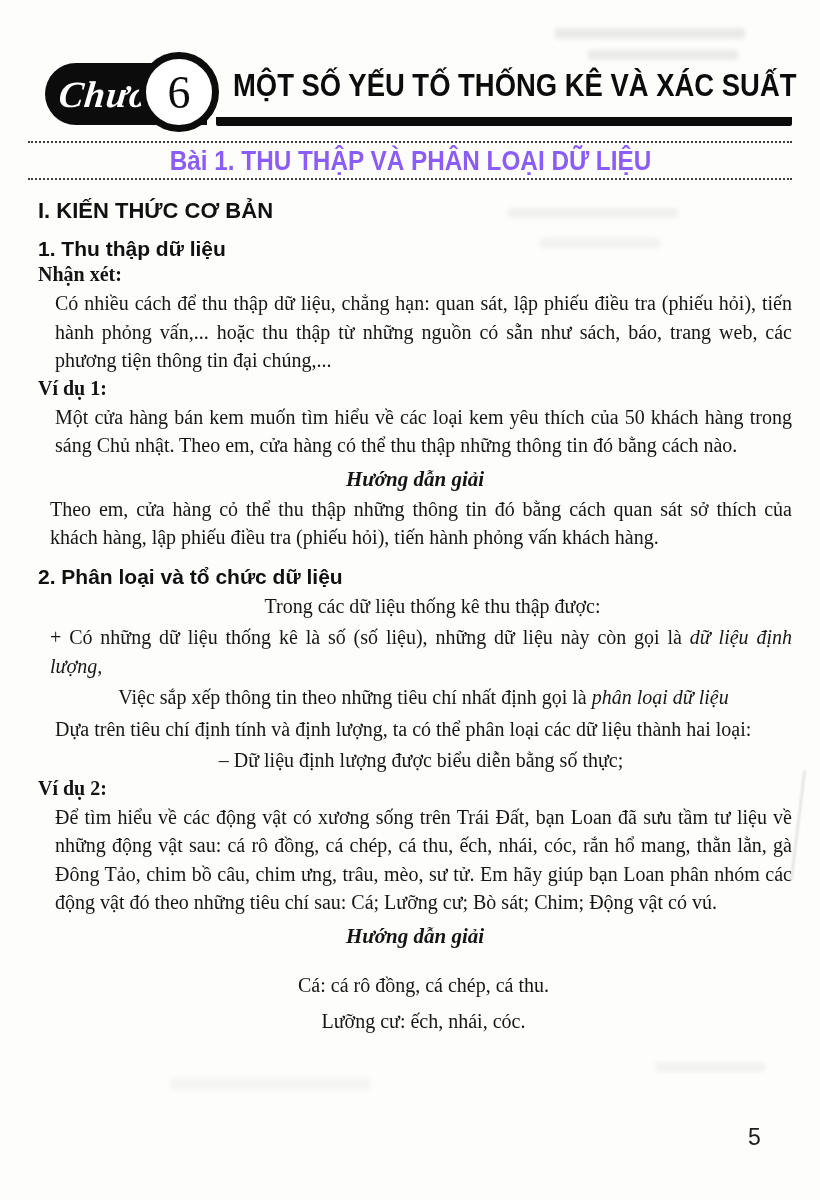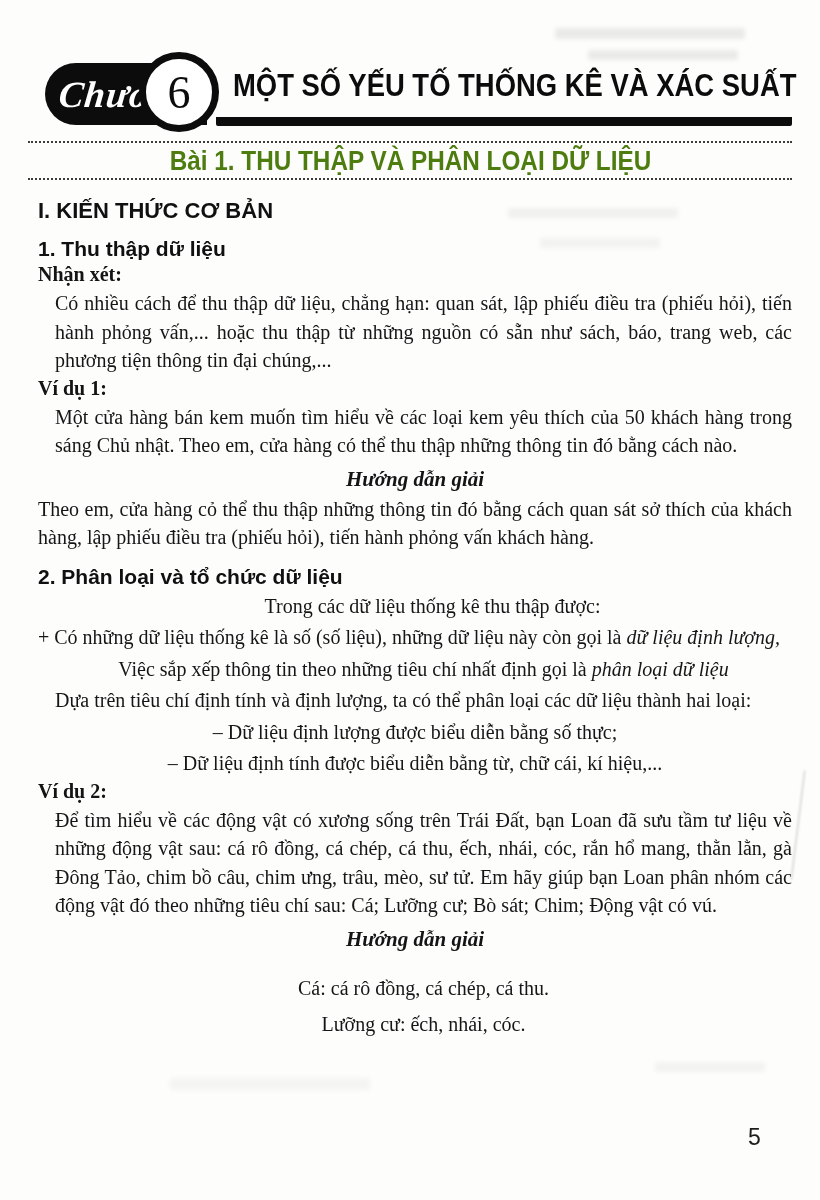--- a/index.html
+++ b/index.html
@@ -37,21 +37,21 @@
   }
   .dotted{
     position:absolute; left:28px; width:764px; height:0;
     border-top:2px dotted #3c3c3c;
   }
   .dot-top{ top:141px; }
   .dot-bottom{ top:178px; }
   .lesson-title{
     position:absolute; left:0; top:146px; width:820px; text-align:center;
     font-family:"Liberation Sans","DejaVu Sans",sans-serif;
-    font-weight:bold; font-size:27px; color:#4d7c0f;
+    font-weight:bold; font-size:27px; color:#8b5cf6;
   }
   .lesson-title span{ display:inline-block; transform:scaleX(0.9); }
   
   .content{
     position:absolute; left:38px; top:190px; width:754px;
   }
   .h-sec{
     font-family:"Liberation Sans","DejaVu Sans",sans-serif;
     font-weight:bold; font-size:22px; margin:8px 0 8px 0; color:#101010;
   }
@@ -59,21 +59,21 @@
     font-family:"Liberation Sans","DejaVu Sans",sans-serif;
     font-weight:bold; font-size:21px; margin:13px 0 0 0; color:#101010;
   }
   .lbl{
     font-weight:bold; font-size:20px; margin:2px 0 0 0;
   }
   .para{
     font-size:20px; line-height:28.5px; text-align:justify;
     margin:3px 0 0 17px; color:#161616;
   }
-  .para.hang{ margin-left:0; }
+  .para.hang{ margin-left:12px; }
   .para.intro{ margin-left:35px; }
   .one{ text-align:center; }
   .it{ font-style:italic; }
   .sol{
     text-align:center; font-weight:bold; font-style:italic;
     font-size:21px; margin:7px 0 0 0;
   }
   .pgnum{
     position:absolute; left:748px; top:1124px; font-size:23px;
     font-family:"Liberation Sans","DejaVu Sans",sans-serif; color:#1c1c1c;
@@ -131,21 +131,20 @@
     <p class="para intro one">Trong các dữ liệu thống kê thu thập được:</p>
 
     <p class="para hang"><span>+ Có những dữ liệu thống kê là số (số liệu), những dữ liệu này còn gọi là </span><span class="it">dữ liệu định lượng,</span></p>
 
 
     <p class="para one"><span>Việc sắp xếp thông tin theo những tiêu chí nhất định gọi là </span><span class="it">phân loại dữ liệu</span></p>
 
     <p class="para">Dựa trên tiêu chí định tính và định lượng, ta có thể phân loại các dữ liệu thành hai loại:</p>
 
     <p class="para hang one">– Dữ liệu định lượng được biểu diễn bằng số thực;</p>
-    <p class="para hang one">– Dữ liệu định tính được biểu diễn bằng từ, chữ cái, kí hiệu,...</p>
 
     <div class="lbl">Ví dụ 2:</div>
     <p class="para">Để tìm hiểu về các động vật có xương sống trên Trái Đất, bạn Loan đã sưu tầm tư liệu về những động vật sau: cá rô đồng, cá chép, cá thu, ếch, nhái, cóc, rắn hổ mang, thằn lằn, gà Đông Tảo, chim bồ câu, chim ưng, trâu, mèo, sư tử. Em hãy giúp bạn Loan phân nhóm các động vật đó theo những tiêu chí sau: Cá; Lưỡng cư; Bò sát; Chim; Động vật có vú.</p>
 
     <div class="sol">Hướng dẫn giải</div>
     <p class="para one" style="margin-top:22px">Cá: cá rô đồng, cá chép, cá thu.</p>
     <p class="para one" style="margin-top:8px">Lưỡng cư: ếch, nhái, cóc.</p>
 
   </div>
 

